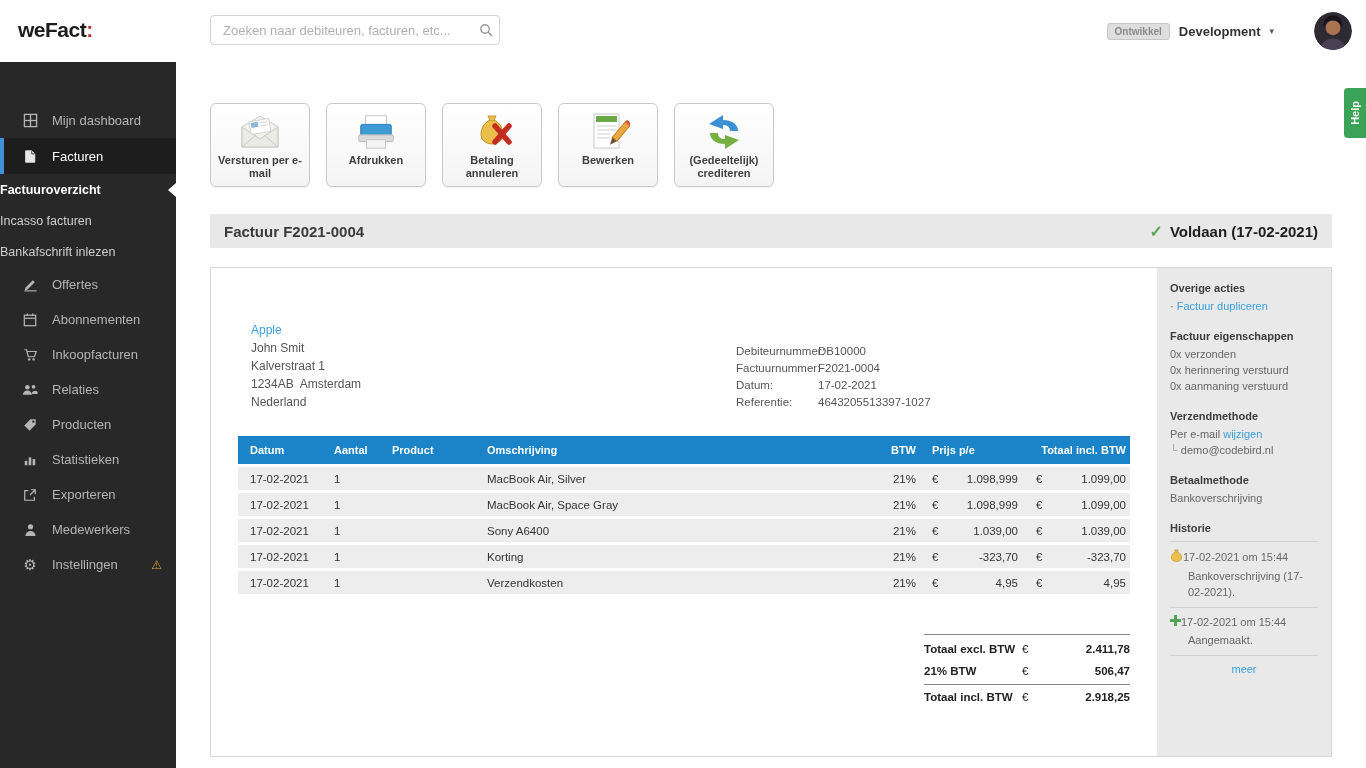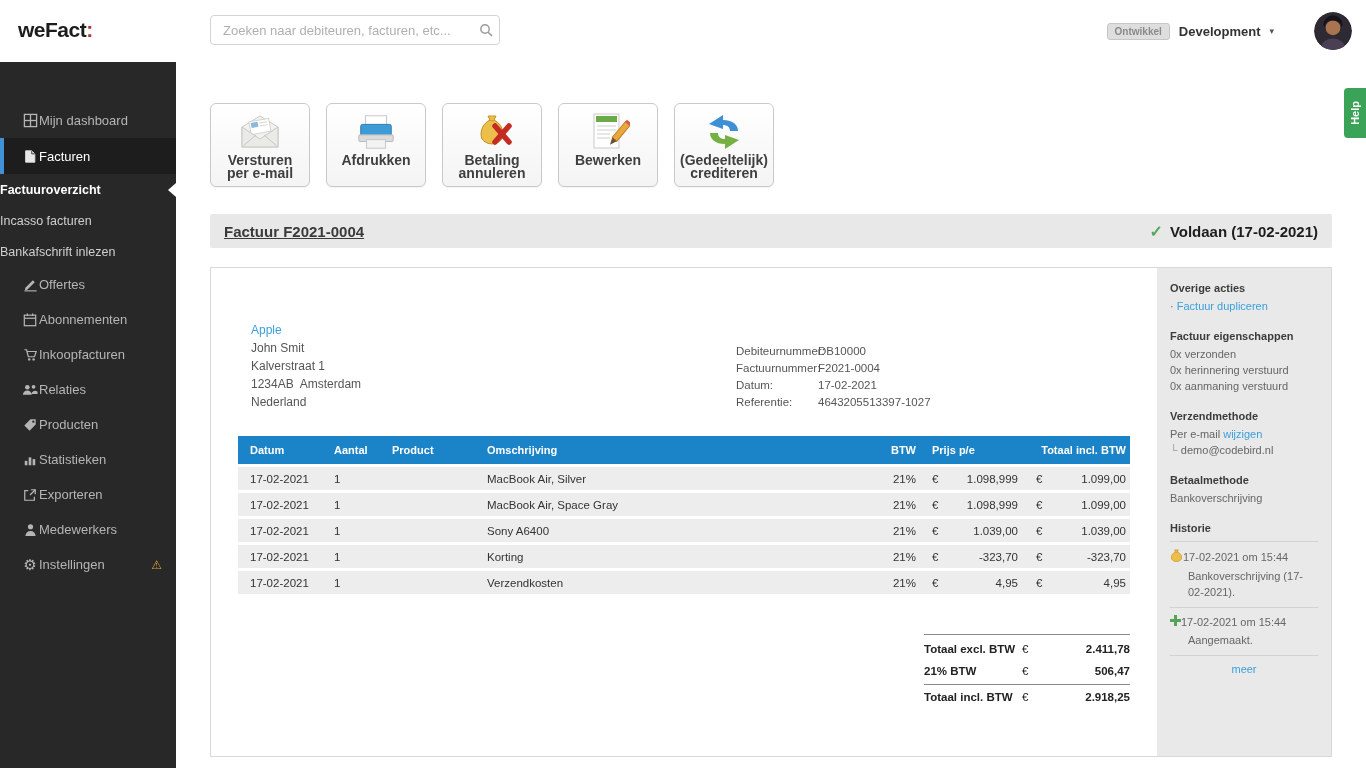--- a/index.html
+++ b/index.html
@@ -27,46 +27,46 @@
 
   
   .help-tab { position:absolute; right:0; top:88px; width:22px; height:50px; background:#3aa357;
               border-radius:4px 0 0 4px; display:flex; align-items:center; justify-content:center;
               cursor:pointer; z-index:30; }
   .help-tab span { writing-mode:vertical-rl; transform:rotate(180deg); color:#fff; font-size:11px; font-weight:bold; }
 
   
   .sidebar { position:absolute; top:62px; left:0; width:176px; bottom:0; background:#282828; z-index:10; }
   .nav { padding-top:40px; }
-  .side-item { height:36px; display:flex; align-items:center; gap:1px; padding-left:22px;
+  .side-item { height:36px; display:flex; align-items:center; gap:14px; padding-left:22px;
                color:#b5b5b5; font-size:13px; cursor:pointer; position:relative; }
   .side-item .sicon { width:16px; height:16px; flex:0 0 16px; display:flex; align-items:center; justify-content:center; }
   .side-item.active { background:#1d1d1d; color:#fff; border-left:4px solid #4191d6; padding-left:18px; }
   .side-item.h35 { height:35px; }
   .sub-item { height:31px; display:flex; align-items:center; color:#cfcfcf;
               font-size:12.5px; cursor:pointer; position:relative; }
   .sub-item.active { color:#fff; font-weight:bold; }
   .sub-item.active::after { content:""; position:absolute; right:0; top:50%; margin-top:-7px;
               border-top:7px solid transparent; border-bottom:7px solid transparent; border-right:8px solid #fff; }
   .warn { position:absolute; right:14px; color:#e5a33b; font-size:12px; }
   .gear-glyph { color:#b5b5b5; font-size:15px; line-height:1; }
 
   
   .main { position:absolute; left:176px; top:62px; right:0; bottom:0; background:#fff; }
 
   .toolbar { position:absolute; left:34px; top:41px; display:flex; gap:16px; }
   .tool-btn { width:100px; height:84px; border:1px solid #c9c9c9; border-radius:6px;
               background:linear-gradient(#ffffff,#f4f4f4); display:flex; flex-direction:column;
               align-items:center; justify-content:flex-start; cursor:pointer; box-shadow:0 1px 1px rgba(0,0,0,0.05); }
   .tool-ico { height:44px; display:flex; align-items:center; margin-top:6px; }
-  .tool-label { font-size:14px; font-weight:bold; color:#3f3f3f; text-align:center; line-height:13px; padding:0 4px; }
+  .tool-label { font-size:11px; font-weight:bold; color:#3f3f3f; text-align:center; line-height:13px; padding:0 4px; }
 
   .inv-header { position:absolute; left:34px; top:152px; width:1122px; height:34px; background:#e8e8e8;
                 border-radius:2px; display:flex; align-items:center; justify-content:space-between; padding:0 14px; }
-  .inv-title { font-size:15px; font-weight:bold; color:#3a3a3a;text-decoration:underline; }
+  .inv-title { font-size:15px; font-weight:bold; color:#3a3a3a; }
   .inv-status { font-size:15px; font-weight:bold; color:#1d1d1d; display:flex; align-items:center; gap:7px; }
   .inv-status .check { color:#57a759; font-size:16px; font-weight:bold; }
 
   .panel { position:absolute; left:34px; top:205px; width:1122px; height:490px; background:#fff;
            border:1px solid #d8d8d8; }
 
   .customer { position:absolute; left:40px; top:53px; font-size:12px; color:#555; line-height:18px; }
   .customer .cname { color:#3aa0db; cursor:pointer; }
 
   .meta { position:absolute; left:525px; top:75px; font-size:11.5px; color:#555; }

